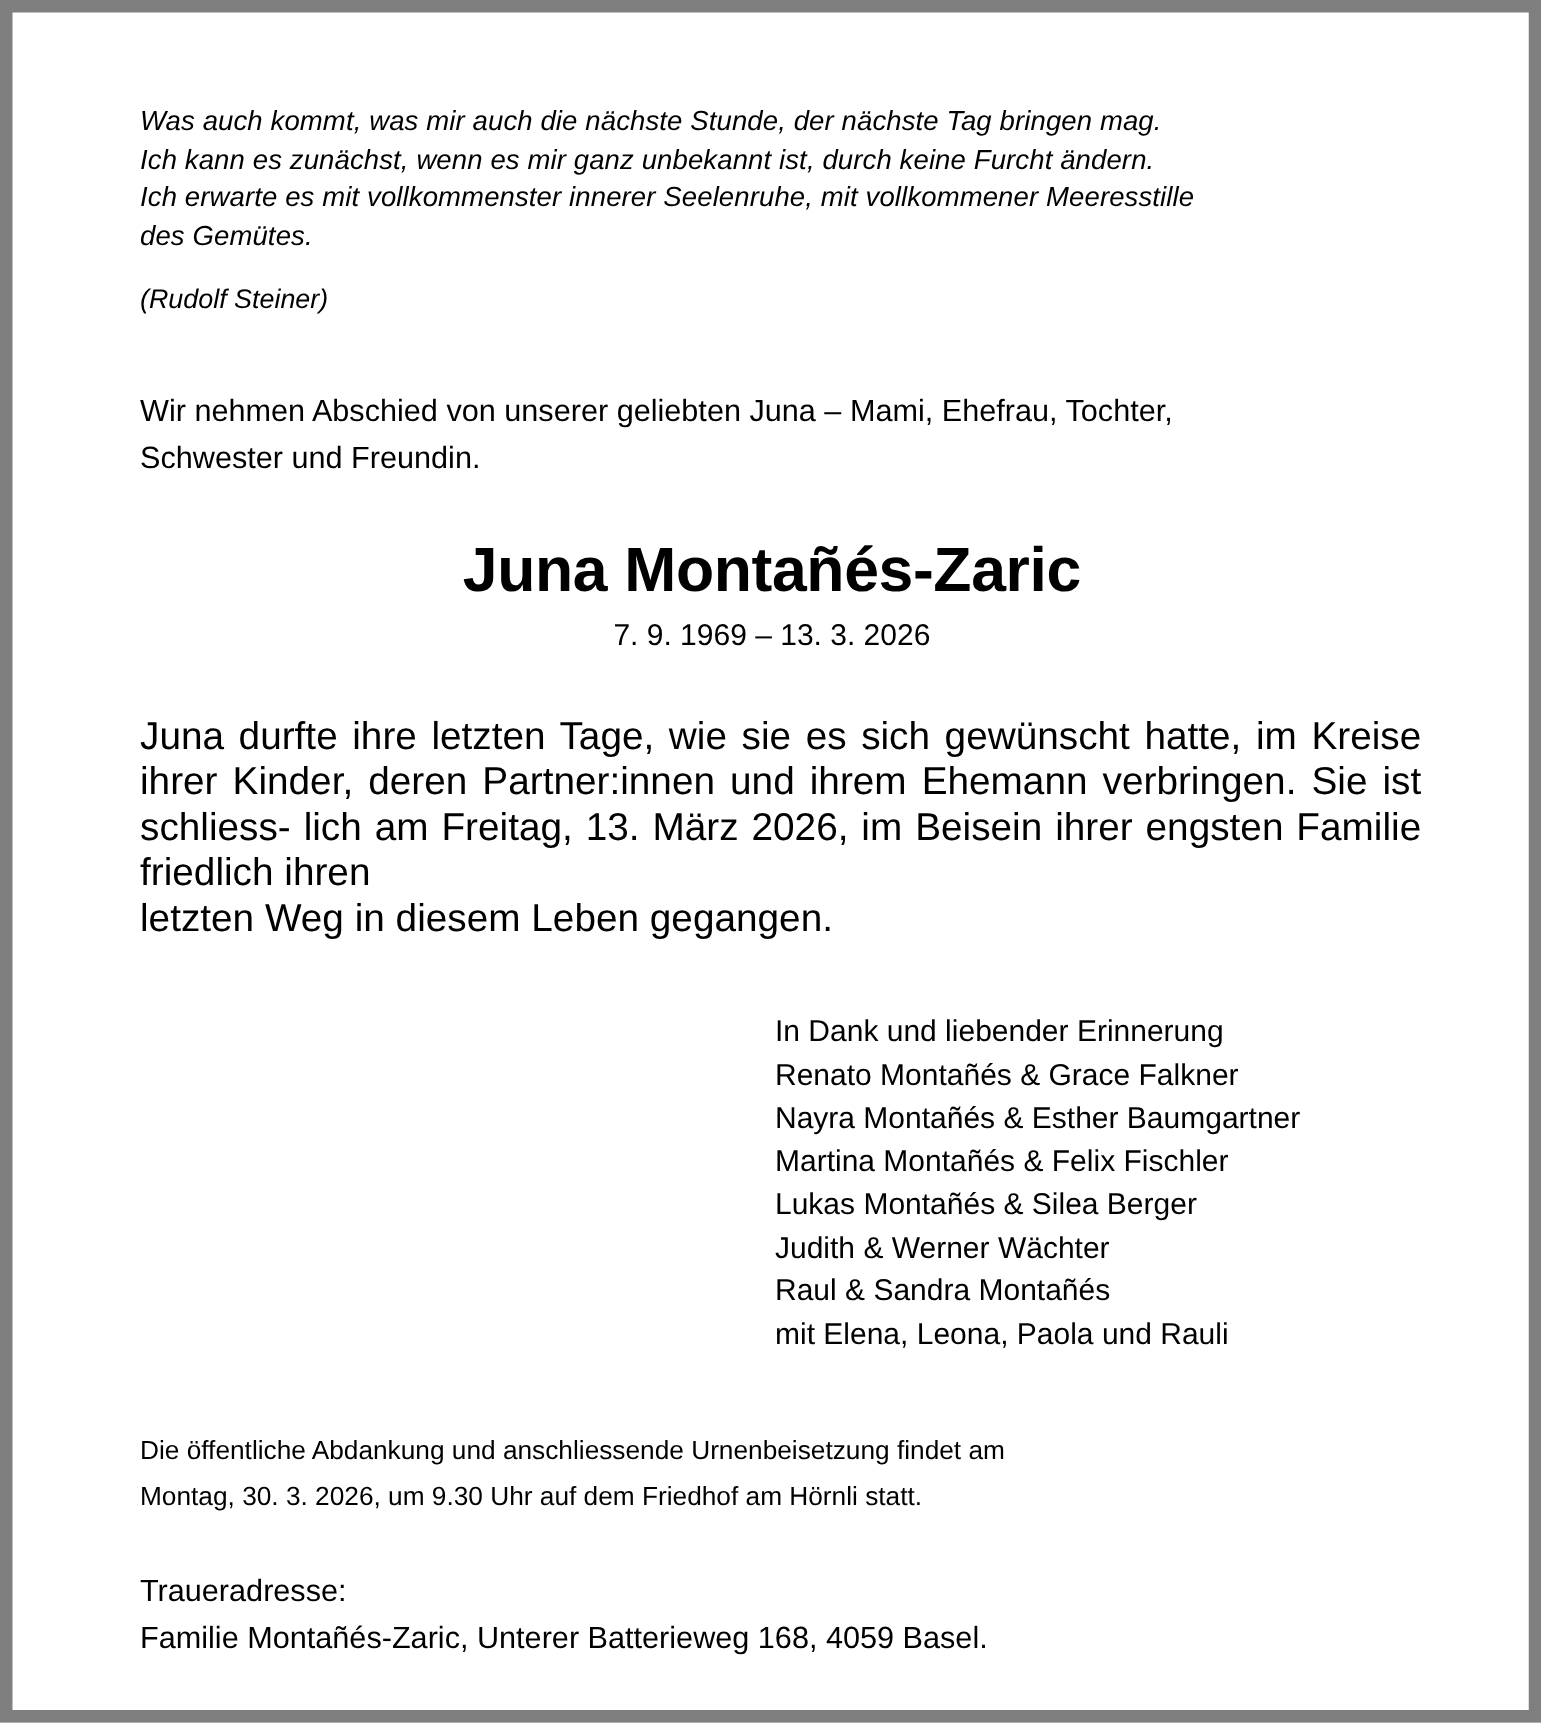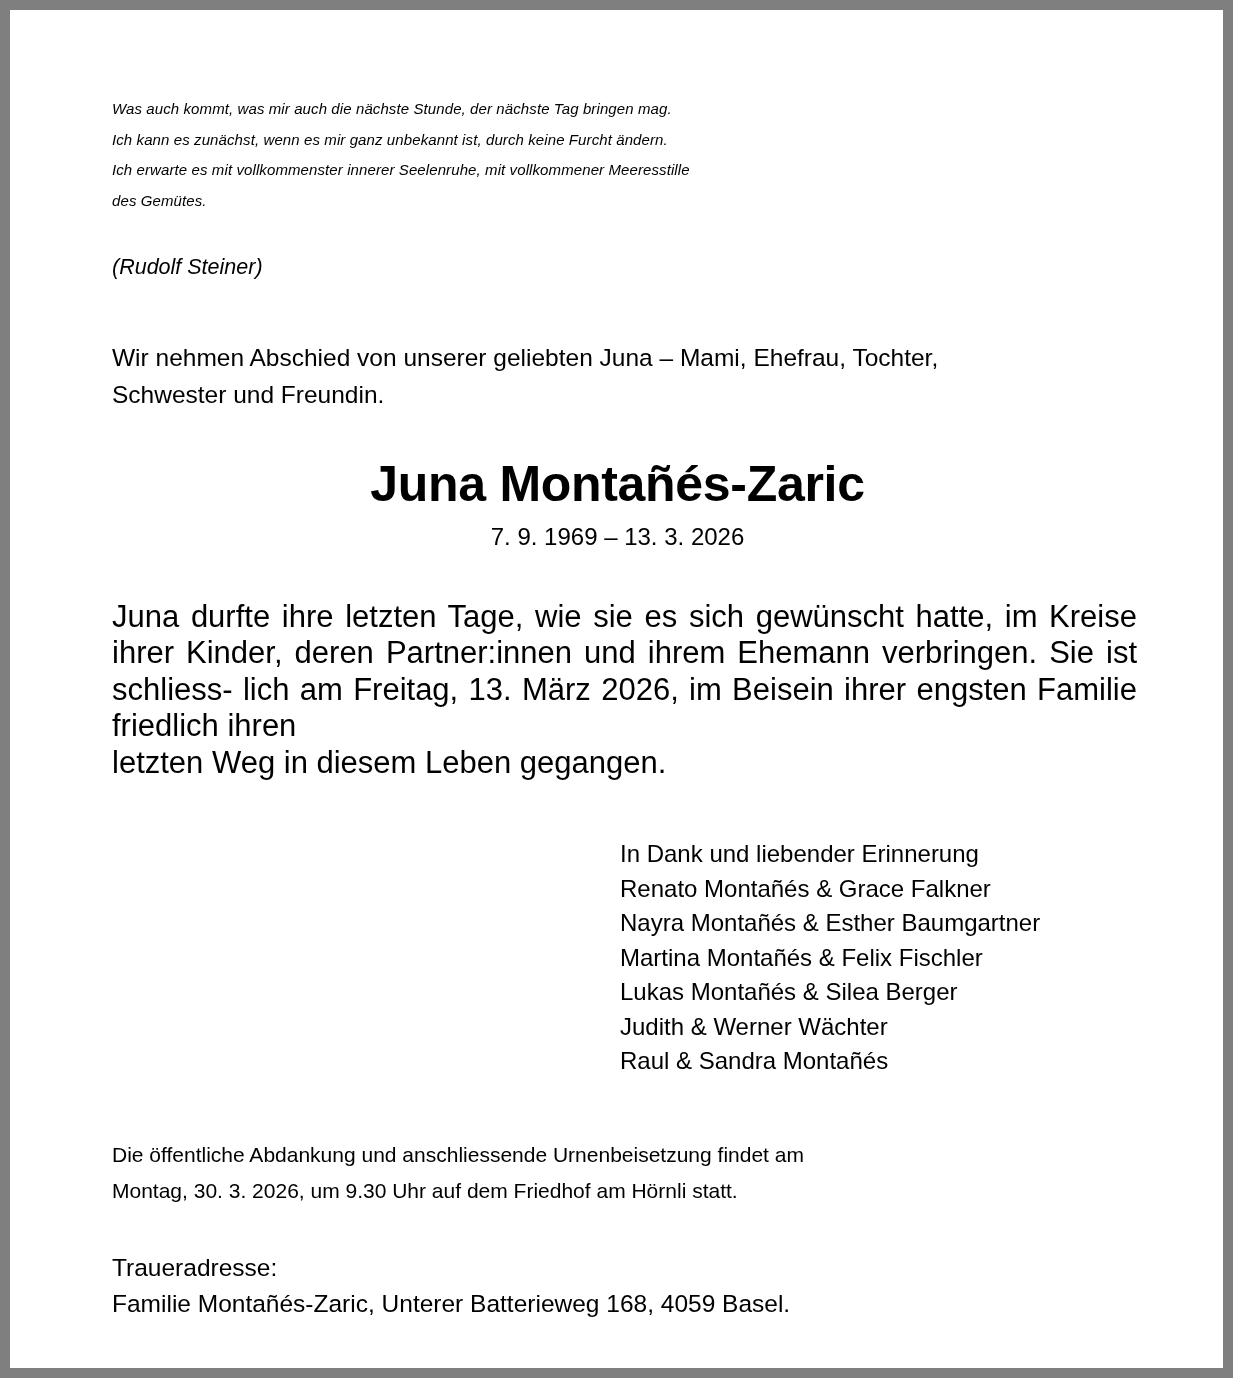--- a/index.html
+++ b/index.html
@@ -22,33 +22,32 @@
   }
   .card {
     box-sizing: border-box;
     width: 100%;
     height: 100%;
     background: #ffffff;
     padding: 72px 100px 0 102px;
   }
   .quote {
     font-style: italic;
-    font-size: 15px;
+    font-size: 22px;
     line-height: 30.5px;
     letter-spacing: 0.1px;
-    margin-top: 12px;
   }
   .quote-line {
     white-space: nowrap;
   }
   .quote-author {
     font-style: italic;
     font-size: 21.5px;
     line-height: 30.5px;
-    margin-top: 36px;
+    margin-top: 20px;
   }
   .intro {
     margin-top: 56px;
     font-size: 24.5px;
     line-height: 37px;
     text-align: justify;
     text-justify: inter-word;
     width: 1025px;
   }
   .intro span.last {
@@ -133,20 +132,21 @@
     </div>
 
     <div class="family">
       <div>In Dank und liebender Erinnerung</div>
       <div>Renato Montañés &amp; Grace Falkner</div>
       <div>Nayra Montañés &amp; Esther Baumgartner</div>
       <div>Martina Montañés &amp; Felix Fischler</div>
       <div>Lukas Montañés &amp; Silea Berger</div>
       <div>Judith &amp; Werner Wächter</div>
       <div>Raul &amp; Sandra Montañés</div>
+      <div>mit Elena, Leona, Paola und Rauli</div>
     </div>
 
     <div class="ceremony">
       <span>Die öffentliche Abdankung und anschliessende Urnenbeisetzung findet am</span>
       <span class="lastline">Montag, 30. 3. 2026, um 9.30 Uhr auf dem Friedhof am Hörnli statt.</span>
     </div>
 
     <div class="address">
       <div>Traueradresse:</div>
       <div>Familie Montañés-Zaric, Unterer Batterieweg 168, 4059 Basel.</div>

